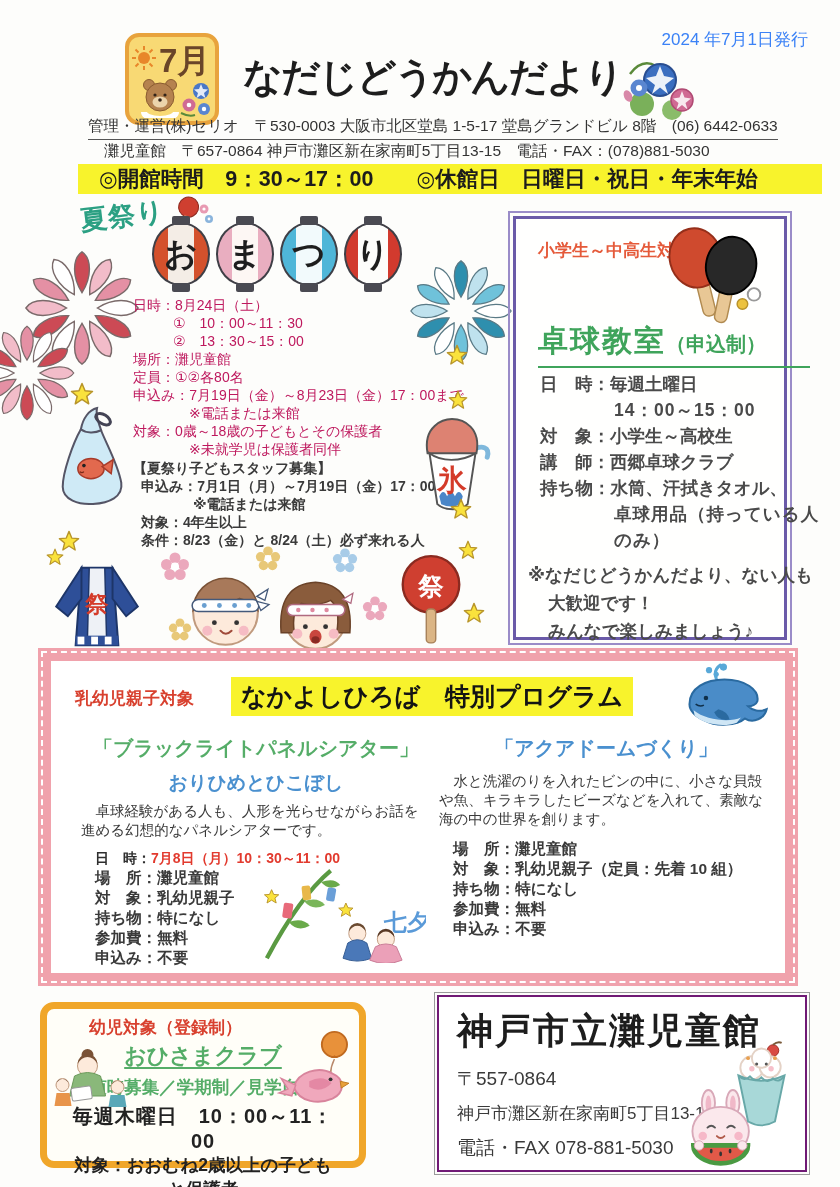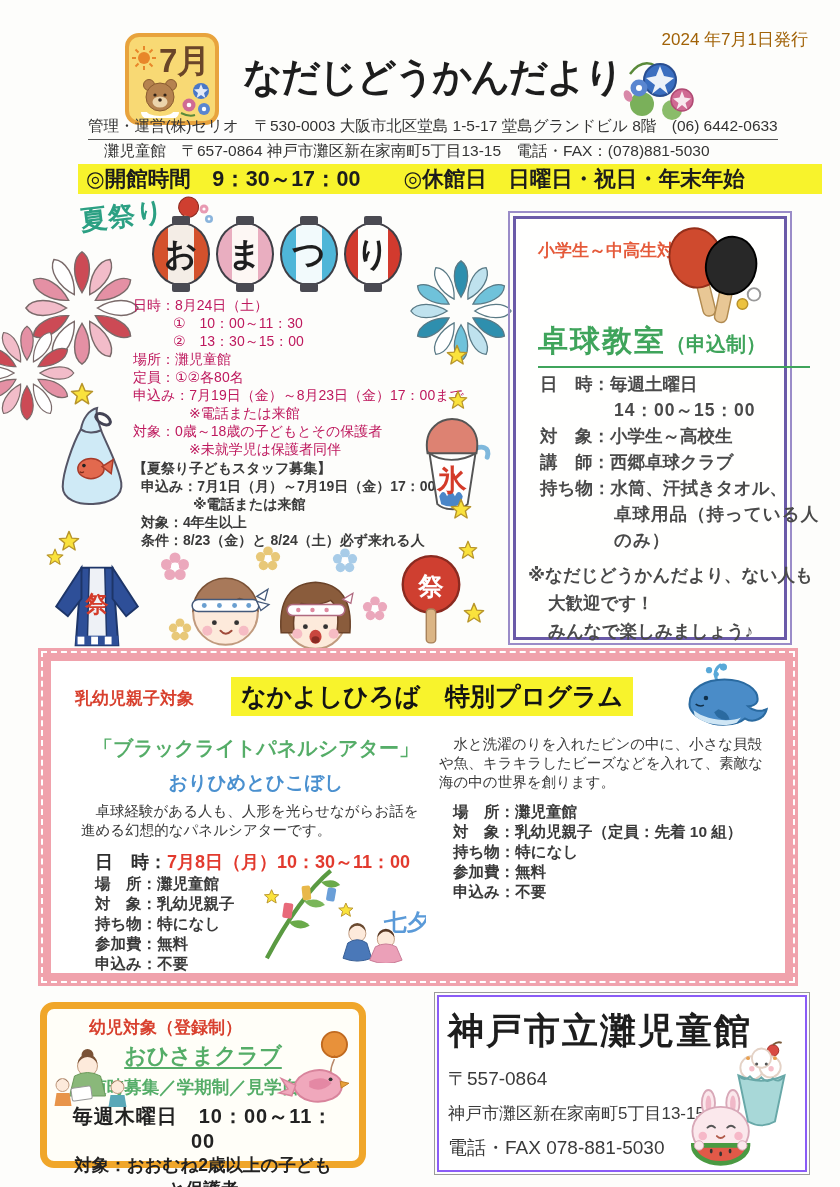--- a/index.html
+++ b/index.html
@@ -1,28 +1,28 @@
 <!DOCTYPE html>
 <html><head>
 <meta charset="utf-8">
 <style>
   html,body{margin:0;padding:0;background:#e9e9e7;}
   #page{position:relative;width:840px;height:1187px;margin:0 auto;background:#fdfdfb;
         font-family:"Liberation Sans","DejaVu Sans",sans-serif;color:#3c3c3c;overflow:hidden;}
   .abs{position:absolute;}
   
-  .issue-date{top:28px;right:32px;font-size:17px;color:#a16207;text-align:right;}
+  .issue-date{top:28px;right:32px;font-size:17px;color:#3b82f6;text-align:right;}
   .month-badge{left:125px;top:33px;width:94px;height:92px;background:#f8d974;
     border:4px solid #e8a33d;border-radius:14px;box-sizing:border-box;}
   .month-badge .m-label{position:absolute;left:30px;top:2px;font-size:33px;font-weight:bold;color:#6a4528;}
   .page-title{left:243px;top:50px;font-size:39px;font-weight:bold;color:#1d1d1d;letter-spacing:-2px;margin:0;}
   .admin-line{left:88px;top:116px;font-size:15.5px;color:#333;border-bottom:1.5px solid #555;padding-bottom:2px;}
   .branch-line{left:104px;top:141px;font-size:15.5px;color:#333;border-bottom:1.5px solid #555;padding-bottom:2px;}
   .hours-banner{left:78px;top:164px;width:744px;height:30px;background:#f8f32c;
-    font-size:21.5px;font-weight:bold;color:#1c1c1c;line-height:30px;padding-left:8px;box-sizing:border-box;}
+    font-size:21.5px;font-weight:bold;color:#1c1c1c;line-height:30px;padding-left:21px;box-sizing:border-box;}
   
   .festival-tag{left:80px;top:198px;font-size:27px;font-weight:bold;color:#2ba083;transform:rotate(-7deg);letter-spacing:1px;}
   .lanterns{left:152px;top:222px;display:flex;gap:6px;}
   .lantern{position:relative;width:58px;height:64px;border:2px solid #3f3f46;border-radius:50%;
     display:flex;align-items:center;justify-content:center;box-sizing:border-box;}
   .lantern::before,.lantern::after{content:"";position:absolute;left:50%;transform:translateX(-50%);
     width:18px;height:9px;background:#4a4a52;border-radius:2px;}
   .lantern::before{top:-8px;} .lantern::after{bottom:-8px;}
   .lantern span{font-size:33px;font-weight:bold;color:#1e1e1e;}
   .l1{background:linear-gradient(90deg,#d4512c 0 26%,#f4ede6 26% 74%,#d4512c 74%);}
@@ -50,35 +50,35 @@
   .program-box::before{content:"";position:absolute;inset:-10px;border:2.5px dashed #fff;pointer-events:none;}
   .pg-aud{position:absolute;left:24px;top:26px;font-size:17px;font-weight:bold;color:#d8402e;}
   .pg-head{position:absolute;left:180px;top:16px;background:#f8f32c;padding:3px 10px;
     font-size:25px;font-weight:bold;color:#141414;}
   .pg-col-l{position:absolute;left:30px;top:74px;width:350px;}
   .pg-col-r{position:absolute;left:388px;top:74px;width:334px;}
   .pg-title-g{text-align:center;font-size:20px;font-weight:bold;color:#55ad68;margin-bottom:8px;}
   .pg-title-b{text-align:center;font-size:20px;font-weight:bold;color:#4a90cf;margin-bottom:10px;}
   .pg-sub{text-align:center;font-size:19px;font-weight:bold;color:#4a90cf;margin-bottom:6px;}
   .pg-desc{font-size:14.5px;line-height:19px;color:#3a3a3a;text-indent:1em;margin-bottom:10px;}
-  .pg-date{font-size:18px;font-weight:bold;color:#2e2e2e;padding-left:14px;}
+  .pg-date{font-size:14px;font-weight:bold;color:#2e2e2e;padding-left:14px;}
   .pg-date .red{color:#e23a2e;}
   .pg-details{font-size:15.5px;font-weight:bold;color:#3a3a3a;line-height:20px;padding-left:14px;}
   
   .ohisama-box{left:40px;top:1002px;width:326px;height:166px;background:#fffef8;box-sizing:border-box;
     border:7px solid #f0a62a;border-radius:14px;padding:5px 20px;}
   .oh-aud{font-size:17px;font-weight:bold;color:#d8402e;margin:2px 0 2px 22px;}
   .oh-title{text-align:center;font-size:22px;font-weight:bold;color:#55ad68;text-decoration:underline;
     text-underline-offset:4px;margin:0 0 4px 0;}
   .oh-sub{text-align:center;font-size:17.5px;font-weight:bold;color:#55ad68;margin-bottom:4px;}
   .oh-sched{text-align:center;font-size:20px;font-weight:bold;color:#222;letter-spacing:1px;}
   .oh-target{text-align:center;font-size:17.5px;font-weight:bold;color:#222;}
   .oh-notice{text-align:center;font-size:16px;font-weight:bold;color:#ee7226;margin-top:2px;}
   .facility-box{left:437px;top:995px;width:370px;height:177px;background:#fff;box-sizing:border-box;
-    border:2px solid #8b5cf6;outline:1px solid #9a9a9a;outline-offset:2px;padding:8px 0 0 9px;}
+    border:2px solid #701a75;outline:1px solid #9a9a9a;outline-offset:2px;padding:8px 0 0 18px;}
   .fa-name{font-size:36px;font-weight:bold;color:#1d1d1d;letter-spacing:2px;margin:2px 0 10px 0;}
   .fa-postal{font-size:19px;color:#3a3a3a;margin-bottom:10px;}
   .fa-addr{font-size:17px;color:#3a3a3a;margin-bottom:10px;}
   .fa-phone{font-size:19px;color:#3a3a3a;}
   .star{position:absolute;}
   svg text{font-family:"Liberation Sans","DejaVu Sans",sans-serif;}
 </style>
 </head>
 <body>
 
@@ -429,20 +429,21 @@
         <path d="M111 72 a9 9 0 0 1 18 0 q-4 -6 -9 -6 q-5 0 -9 6 Z" fill="#6a4a30"></path>
         <path d="M110 84 q10 -7 20 0 l5 16 q-15 6 -30 0 Z" fill="#4a78b8" stroke="#335a90"></path>
         <circle cx="150" cy="80" r="9" fill="#fdeadb" stroke="#c09a7e"></circle>
         <path d="M141 78 a9 9 0 0 1 18 0 q-4 -6 -9 -6 q-5 0 -9 6 Z" fill="#5a3a26"></path>
         <path d="M139 88 q11 -6 22 0 l6 14 q-17 7 -34 0 Z" fill="#eba0b8" stroke="#c87a96"></path>
         <text x="172" y="70" font-size="24" fill="#5a9ad8" font-weight="bold" text-anchor="middle">七夕</text>
       </svg>
     </div>
 
     <div class="pg-col-r">
+      <div class="pg-title-b">「アクアドームづくり」</div>
       <div class="pg-desc">水と洗濯のりを入れたビンの中に、小さな貝殻や魚、キラキラしたビーズなどを入れて、素敵な海の中の世界を創ります。</div>
       <div class="pg-details">
         <div>場　所：灘児童館</div>
         <div>対　象：乳幼児親子（定員：先着 10 組）</div>
         <div>持ち物：特になし</div>
         <div>参加費：無料</div>
         <div>申込み：不要</div>
       </div>
     </div>
   </div>

